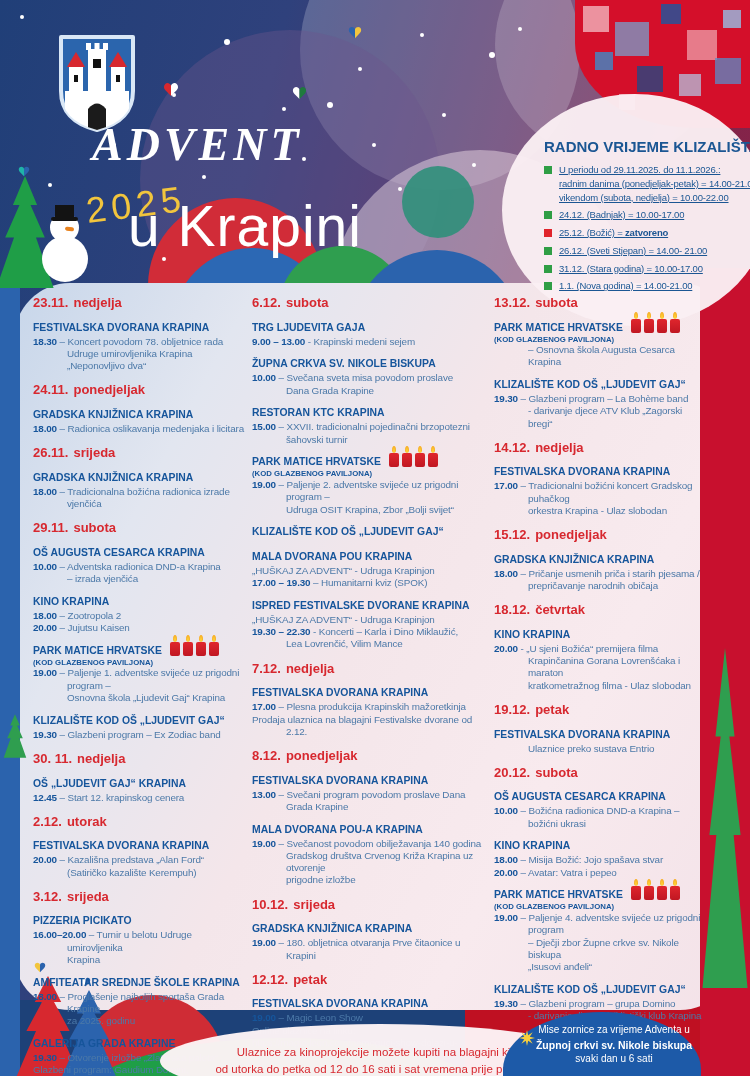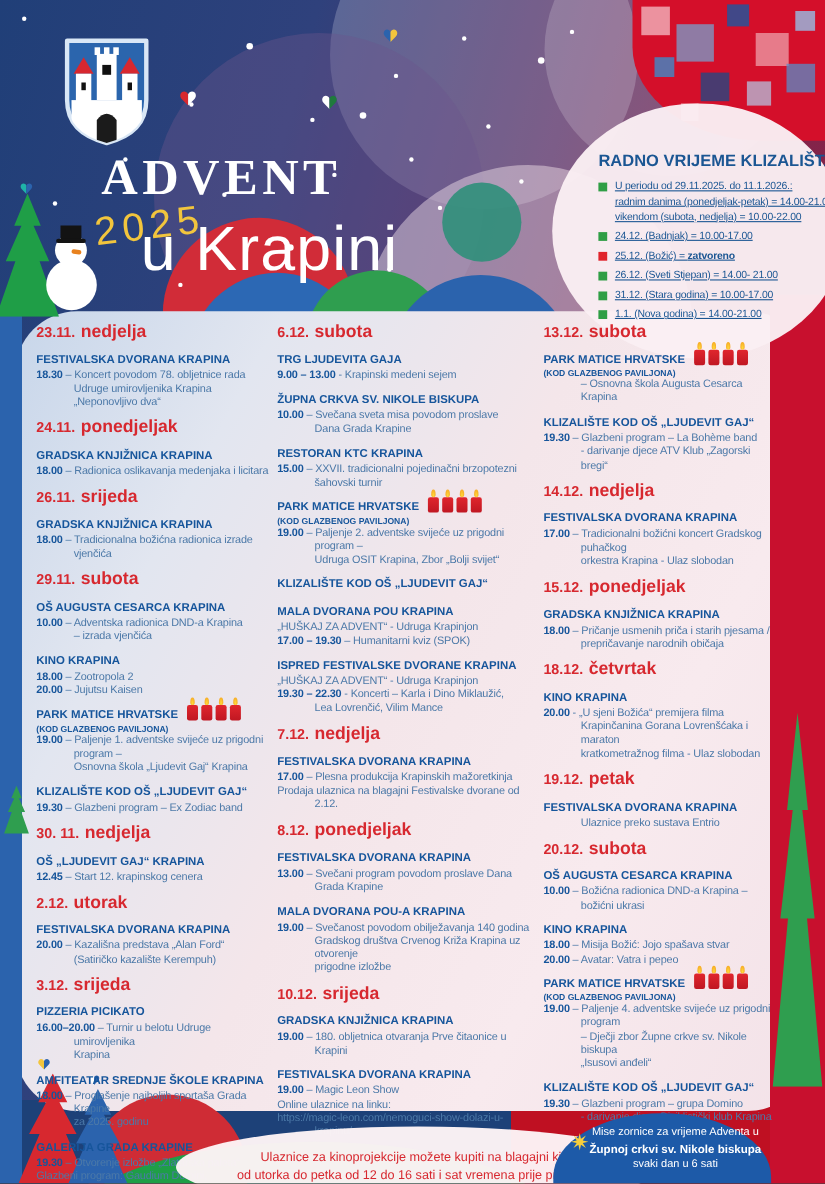--- a/index.html
+++ b/index.html
@@ -24,22 +24,22 @@
   .bottom-band{position:absolute;left:0;right:0;bottom:0;height:76px;background:linear-gradient(90deg,#1d4178 0 62%,#bf1022 62%);}
   
   .snow{position:absolute;left:20px;top:15px;width:4px;height:4px;border-radius:50%;background:#fff;
     box-shadow:110px 45px 0 0 #fff,205px 25px 0 1px #fff,262px 92px 0 0 #fff,338px 52px 0 0 #fff,
     422px 98px 0 0 #fff,470px 38px 0 1px #fff,92px 128px 0 0 #fff,182px 160px 0 0 #fff,
     282px 142px 0 0 #fff,378px 172px 0 0 #fff,452px 148px 0 0 #fff,42px 222px 0 0 #fff,
     142px 242px 0 0 #fff,242px 208px 0 1px #fff,332px 228px 0 0 #fff,58px 88px 0 1px #fff,
     498px 12px 0 0 #fff,400px 18px 0 0 #fff,308px 88px 0 1px #fff,352px 128px 0 0 #fff,
     152px 78px 0 0 #fff,28px 168px 0 0 #fff;}
   
-  .title-advent{position:absolute;left:92px;top:134px;font-family:"Liberation Serif",serif;
-    font-weight:700;font-size:46px;letter-spacing:4px;color:#ffffff;}
+  .title-advent{position:absolute;left:92px;top:118px;font-family:"Liberation Serif",serif;
+    font-weight:700;font-size:46px;letter-spacing:4px;color:#ffffff;font-style:italic;}
   .title-year{position:absolute;left:86px;top:184px;font-size:36px;letter-spacing:5px;color:#f2c53d;
     transform:rotate(-7deg);font-weight:400;}
   .title-sub{position:absolute;left:128px;top:193px;font-size:57px;font-weight:300;color:#ffffff;letter-spacing:1px;}
   
   .panel-bg{position:absolute;left:502px;top:94px;width:266px;height:232px;border-radius:50%;background:rgba(250,238,243,.97);}
   .rink-panel{position:absolute;left:544px;top:138px;width:202px;color:#1b5693;}
   .rink-title{font-size:15px;font-weight:700;margin-bottom:8px;white-space:nowrap;}
   .rink-item{display:flex;gap:7px;margin-bottom:4px;text-decoration:underline;}
   .rink-bullet{width:8px;height:8px;margin-top:3px;flex:none;}
   .rink-bullet.green{background:#2f9e45;}
@@ -48,21 +48,21 @@
   .rink-line b{font-weight:700;}
   
   .columns{position:absolute;inset:0;}
   .column{position:absolute;top:293px;}
   .col0{left:33px;width:213px;}
   .col1{left:252px;width:238px;}
   .col2{left:494px;width:212px;}
   .date-row{margin:8px 0 1px;}
   .column > .date-row:first-child{margin-top:0;}
   .date-label{font-size:13px;font-weight:700;color:#d7282f;}
-  .day-label{font-size:16px;font-weight:700;color:#d7282f;margin-left:5px;}
+  .day-label{font-size:13px;font-weight:700;color:#d7282f;margin-left:5px;}
   .venue-block{margin-top:4.5px;}
   .venue-head{line-height:1.25;}
   .venue-name-text{font-size:10.4px;font-weight:700;color:#16559b;letter-spacing:0;}
   .venue-note{font-size:7.8px;font-weight:700;color:#16559b;line-height:1.1;}
   .event-line{font-size:9.9px;color:#4c79a8;line-height:1.24;letter-spacing:-0.15px;
     padding-left:34px;text-indent:-34px;}
   .event-line.indent{text-indent:0;}
   .event-time{font-weight:700;color:#16559b;}
   
   .candles{display:inline-flex;gap:3px;margin-left:8px;vertical-align:-2px;}
@@ -377,20 +377,21 @@
           <div class="venue-head"><span class="venue-name-text">MALA DVORANA POU-A KRAPINA</span></div>
           <div class="event-line"><span class="event-time">19.00</span> <span class="event-text">– Svečanost povodom obilježavanja 140 godina</span></div>
           <div class="event-line indent"><span class="event-text">Gradskog društva Crvenog Križa Krapina uz otvorenje</span></div>
           <div class="event-line indent"><span class="event-text">prigodne izložbe</span></div>
         </div>
         <div class="date-row"><span class="date-label">10.12.</span><span class="day-label">srijeda</span></div>
         <div class="venue-block">
           <div class="venue-head"><span class="venue-name-text">GRADSKA KNJIŽNICA KRAPINA</span></div>
           <div class="event-line"><span class="event-time">19.00</span> <span class="event-text">– 180. obljetnica otvaranja Prve čitaonice u Krapini</span></div>
         </div>
+        <div class="date-row"><span class="date-label">12.12.</span><span class="day-label">petak</span></div>
         <div class="venue-block">
           <div class="venue-head"><span class="venue-name-text">FESTIVALSKA DVORANA KRAPINA</span></div>
           <div class="event-line"><span class="event-time">19.00</span> <span class="event-text">– Magic Leon Show</span></div>
           <div class="event-line"><span class="event-text">Online ulaznice na linku:</span></div>
           <div class="event-line"><span class="event-text link">https://magic-leon.com/nemoguci-show-dolazi-u-krapinu/</span></div>
         </div>
       </div>
       <div class="column col2">
         <div class="date-row"><span class="date-label">13.12.</span><span class="day-label">subota</span></div>
         <div class="venue-block">

